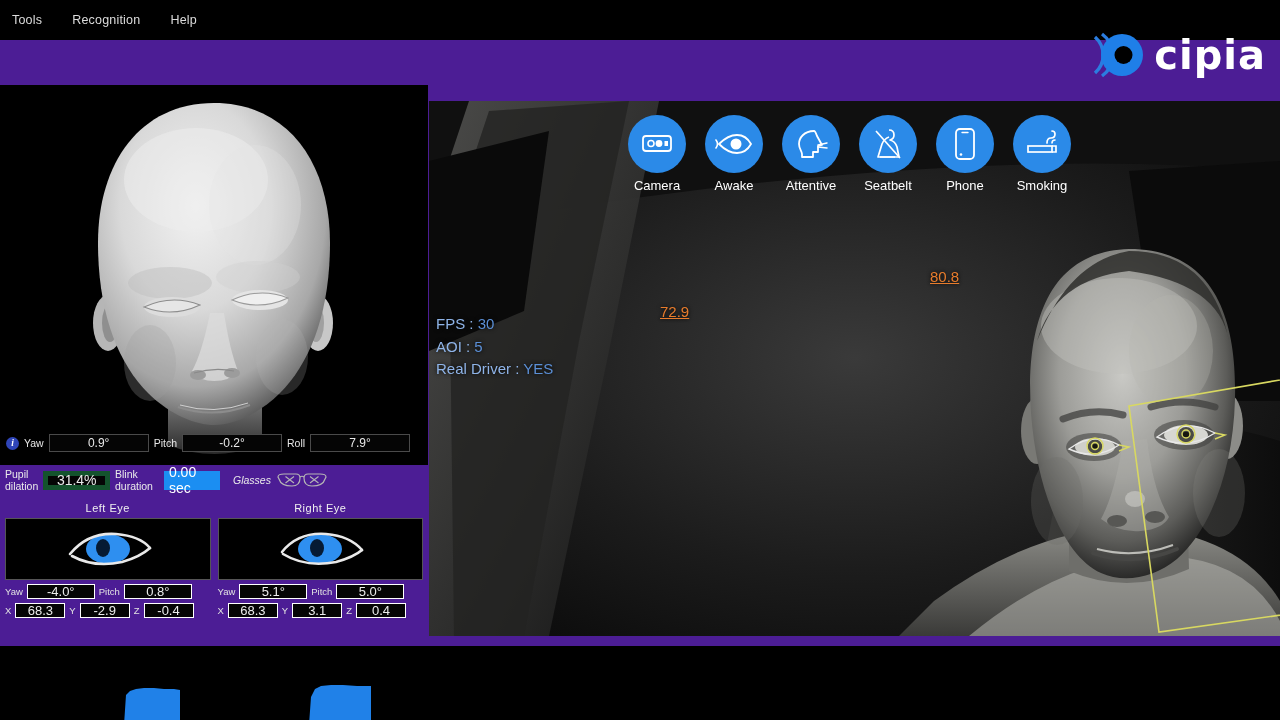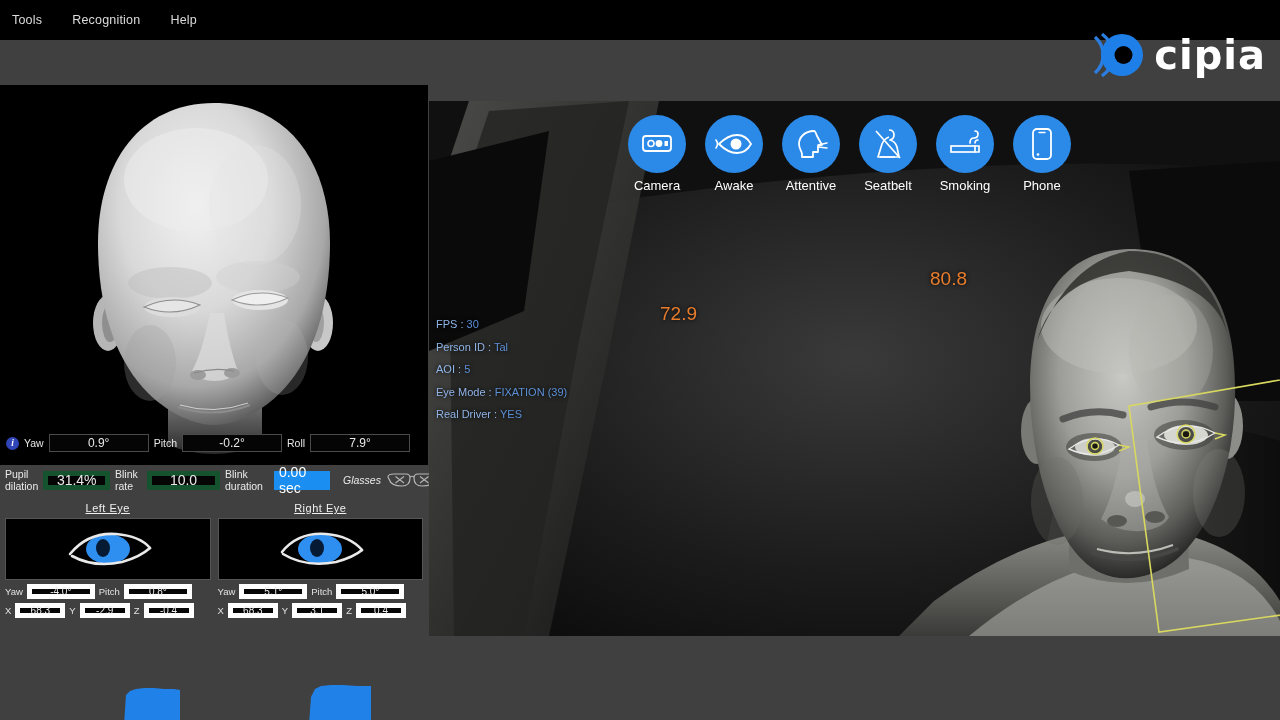--- a/index.html
+++ b/index.html
@@ -3,21 +3,21 @@
 <meta charset="utf-8">
 <title>Cipia Driver Monitoring</title>
 <style>
   * { margin:0; padding:0; box-sizing:border-box; }
   html,body {
     width:1280px; height:720px;
     background:#000; overflow:hidden;
     font-family:"Liberation Sans", sans-serif;
     color:#e8e8e8;
   }
-  #app { position:relative; width:1280px; height:720px; background:#404040; }
+  #app { position:relative; width:1280px; height:646px; background:#4c1d95; }
 
   
   .menubar { position:absolute; left:0; top:0; width:1280px; height:40px;
              display:flex; align-items:center; gap:26px; padding-left:10px;
              background:#000; z-index:40; }
   .menuitem { font-size:12.5px; color:#dcdcdc; letter-spacing:.2px;
               padding:3px 2px; cursor:pointer; }
 
   
   .logo-wrap { position:absolute; right:14px; top:26px; height:58px;
@@ -56,28 +56,28 @@
   .metric-val.hl { background:#1b8ef2; border-color:#1b8ef2; color:#fff;margin-left:8px; }
   .m1,.m2,.m3 { width:105px; }
   .m4 { width:70px; margin-left:8px;font-style:italic; }
   .glasses-box { height:19px; display:flex; align-items:center; justify-content:center; }
 
   
   .eyes { position:absolute; left:0; top:462px; width:428px; height:160px;
           display:flex; gap:7px; padding:0 5px; }
   .eye-panel { width:209px; }
   .eye-title { text-align:center; font-size:11px; color:#f0f0f0;
-               text-decoration:underline; margin-bottom:4px; letter-spacing:.5px; }
+               margin-bottom:4px; letter-spacing:.5px; }
   .eye-view { height:62px; border:1px solid #555; background:#000;
               display:flex; align-items:center; justify-content:center; }
   .eye-row { display:flex; align-items:center; gap:4px; margin-top:4px; }
   .eye-row .lab { font-size:9.5px; color:#e2e2e2; flex:0 0 auto; }
-  .eye-row .box { background:#050505; border:5px solid #ffffff; height:15px;
+  .eye-row .box { background:#050505; border:1px solid #ffffff; height:15px;
                   display:flex; align-items:center; justify-content:center;
-                  font-size:10px; color:#ececec; }
+                  font-size:13px; color:#ececec; }
   .b-yaw { width:68px; } .b-pitch { width:68px; }
   .b-xyz { width:50px; }
 
   
   .waves { position:absolute; left:0; top:615px; width:428px; height:95px;
            display:flex; gap:12px; padding:0 18px; }
   .wave { width:185px; height:95px; }
 
   
   .video { position:absolute; left:429px; top:101px; width:851px; height:535px;
@@ -90,27 +90,27 @@
   .status-item { width:60px; display:flex; flex-direction:column;
                  align-items:center; gap:5px; cursor:pointer; }
   .status-circle { width:58px; height:58px; border-radius:50%;
                    background:#2b8ae8; display:flex; align-items:center;
                    justify-content:center; }
   .status-lbl { font-size:13px; color:#fff; white-space:nowrap; }
 
   
   .telemetry { position:absolute; left:436px; top:313px; z-index:20;
                line-height:22.5px; }
-  .telemetry div { font-size:11px; color:#8fb4e8; white-space:nowrap;
+  .telemetry div { font-size:15px; color:#8fb4e8; white-space:nowrap;
                    text-shadow:0 0 4px #000; }
   .telemetry .val { color:#5b8fd6; }
 
   
-  .fbox-num { position:absolute; z-index:22; font-size:19px; color:#e87c2c;
-              text-shadow:0 0 4px #000; }
+  .fbox-num { position:absolute; z-index:22; font-size:15px; color:#e87c2c;
+              text-shadow:0 0 4px #000;text-decoration:underline; }
   #fnum-left { left:660px; top:303px; }
   #fnum-right { left:930px; top:268px; }
 </style>
 </head>
 <body>
 
 <div id="app">
 
   <div class="menubar">
     <div class="menuitem">Tools</div>
@@ -199,24 +199,20 @@
       <div class="pose-lbl">Pitch</div>
       <div class="fld w1">-0.2°</div>
       <div class="pose-lbl">Roll</div>
       <div class="fld w1">7.9°</div>
     </div>
 
     <div class="metrics">
       <div class="metric m1">
         <div class="metric-lbl">Pupil dilation</div>
         <div class="metric-val">31.4%</div>
-      </div>
-      <div class="metric m2">
-        <div class="metric-lbl">Blink rate</div>
-        <div class="metric-val">10.0</div>
       </div>
       <div class="metric m3">
         <div class="metric-lbl">Blink duration</div>
         <div class="metric-val hl">0.00 sec</div>
       </div>
       <div class="metric m4">
         <div class="metric-lbl">Glasses</div>
         <div class="glasses-box">
           <svg width="56" height="20" viewBox="0 0 56 20">
             <path d="M4 7 Q4 4 10 4 L22 4 Q26 4 26 8 Q26 16 18 16 Q7 16 5 9 Z" fill="none" stroke="#b5b5b5" stroke-width="1.2"></path>
@@ -452,43 +448,41 @@
           <path d="M16 2 Q21 2 21 7 Q21 11 17 12 Q22 13 24 19 L26 29 L5 29 L9 16 Q11 11 16 9" fill="none" stroke="#fff" stroke-width="1.7" stroke-linejoin="round"></path>
           <path d="M3 3 L27 30" stroke="#fff" stroke-width="1.7"></path>
           <path d="M7 29 L22 29" stroke="#fff" stroke-width="1.5"></path>
         </svg>
       </div>
       <div class="status-lbl">Seatbelt</div>
     </div>
 
     <div class="status-item">
       <div class="status-circle">
+        <svg width="22" height="34" viewBox="0 0 22 34">
+          <rect x="2" y="2" width="18" height="30" rx="4" fill="none" stroke="#fff" stroke-width="1.8"></rect>
+          <path d="M8 5.5 L14 5.5" stroke="#fff" stroke-width="1.4" stroke-linecap="round"></path>
+          <circle cx="7" cy="27.5" r="1.3" fill="#fff"></circle>
+        </svg>
+      </div>
+      <div class="status-lbl">Phone</div>
+    </div>
+
+    <div class="status-item">
+      <div class="status-circle">
         <svg width="34" height="30" viewBox="0 0 34 30">
           <rect x="3" y="17" width="24" height="6" fill="none" stroke="#fff" stroke-width="1.7"></rect>
           <path d="M27 17 L31 17 L31 23 L27 23" fill="none" stroke="#fff" stroke-width="1.7"></path>
           <path d="M22 14 Q22 9 26 9 Q30 9 30 5 Q30 2 27 2" fill="none" stroke="#fff" stroke-width="1.7" stroke-linecap="round"></path>
           <path d="M27 14 Q27 11 30 11" fill="none" stroke="#fff" stroke-width="1.6" stroke-linecap="round"></path>
         </svg>
       </div>
       <div class="status-lbl">Smoking</div>
     </div>
-
-    <div class="status-item">
-      <div class="status-circle">
-        <svg width="22" height="34" viewBox="0 0 22 34">
-          <rect x="2" y="2" width="18" height="30" rx="4" fill="none" stroke="#fff" stroke-width="1.8"></rect>
-          <path d="M8 5.5 L14 5.5" stroke="#fff" stroke-width="1.4" stroke-linecap="round"></path>
-          <circle cx="7" cy="27.5" r="1.3" fill="#fff"></circle>
-        </svg>
-      </div>
-      <div class="status-lbl">Phone</div>
-    </div>
   </div>
 
   <div class="telemetry">
     <div><span>FPS : </span><span class="val">30</span></div>
-    <div><span>Person ID : </span><span class="val">Tal</span></div>
     <div><span>AOI : </span><span class="val">5</span></div>
-    <div><span>Eye Mode : </span><span class="val">FIXATION (39)</span></div>
     <div><span>Real Driver : </span><span class="val">YES</span></div>
   </div>
 
 </div>
 
 </body></html>

